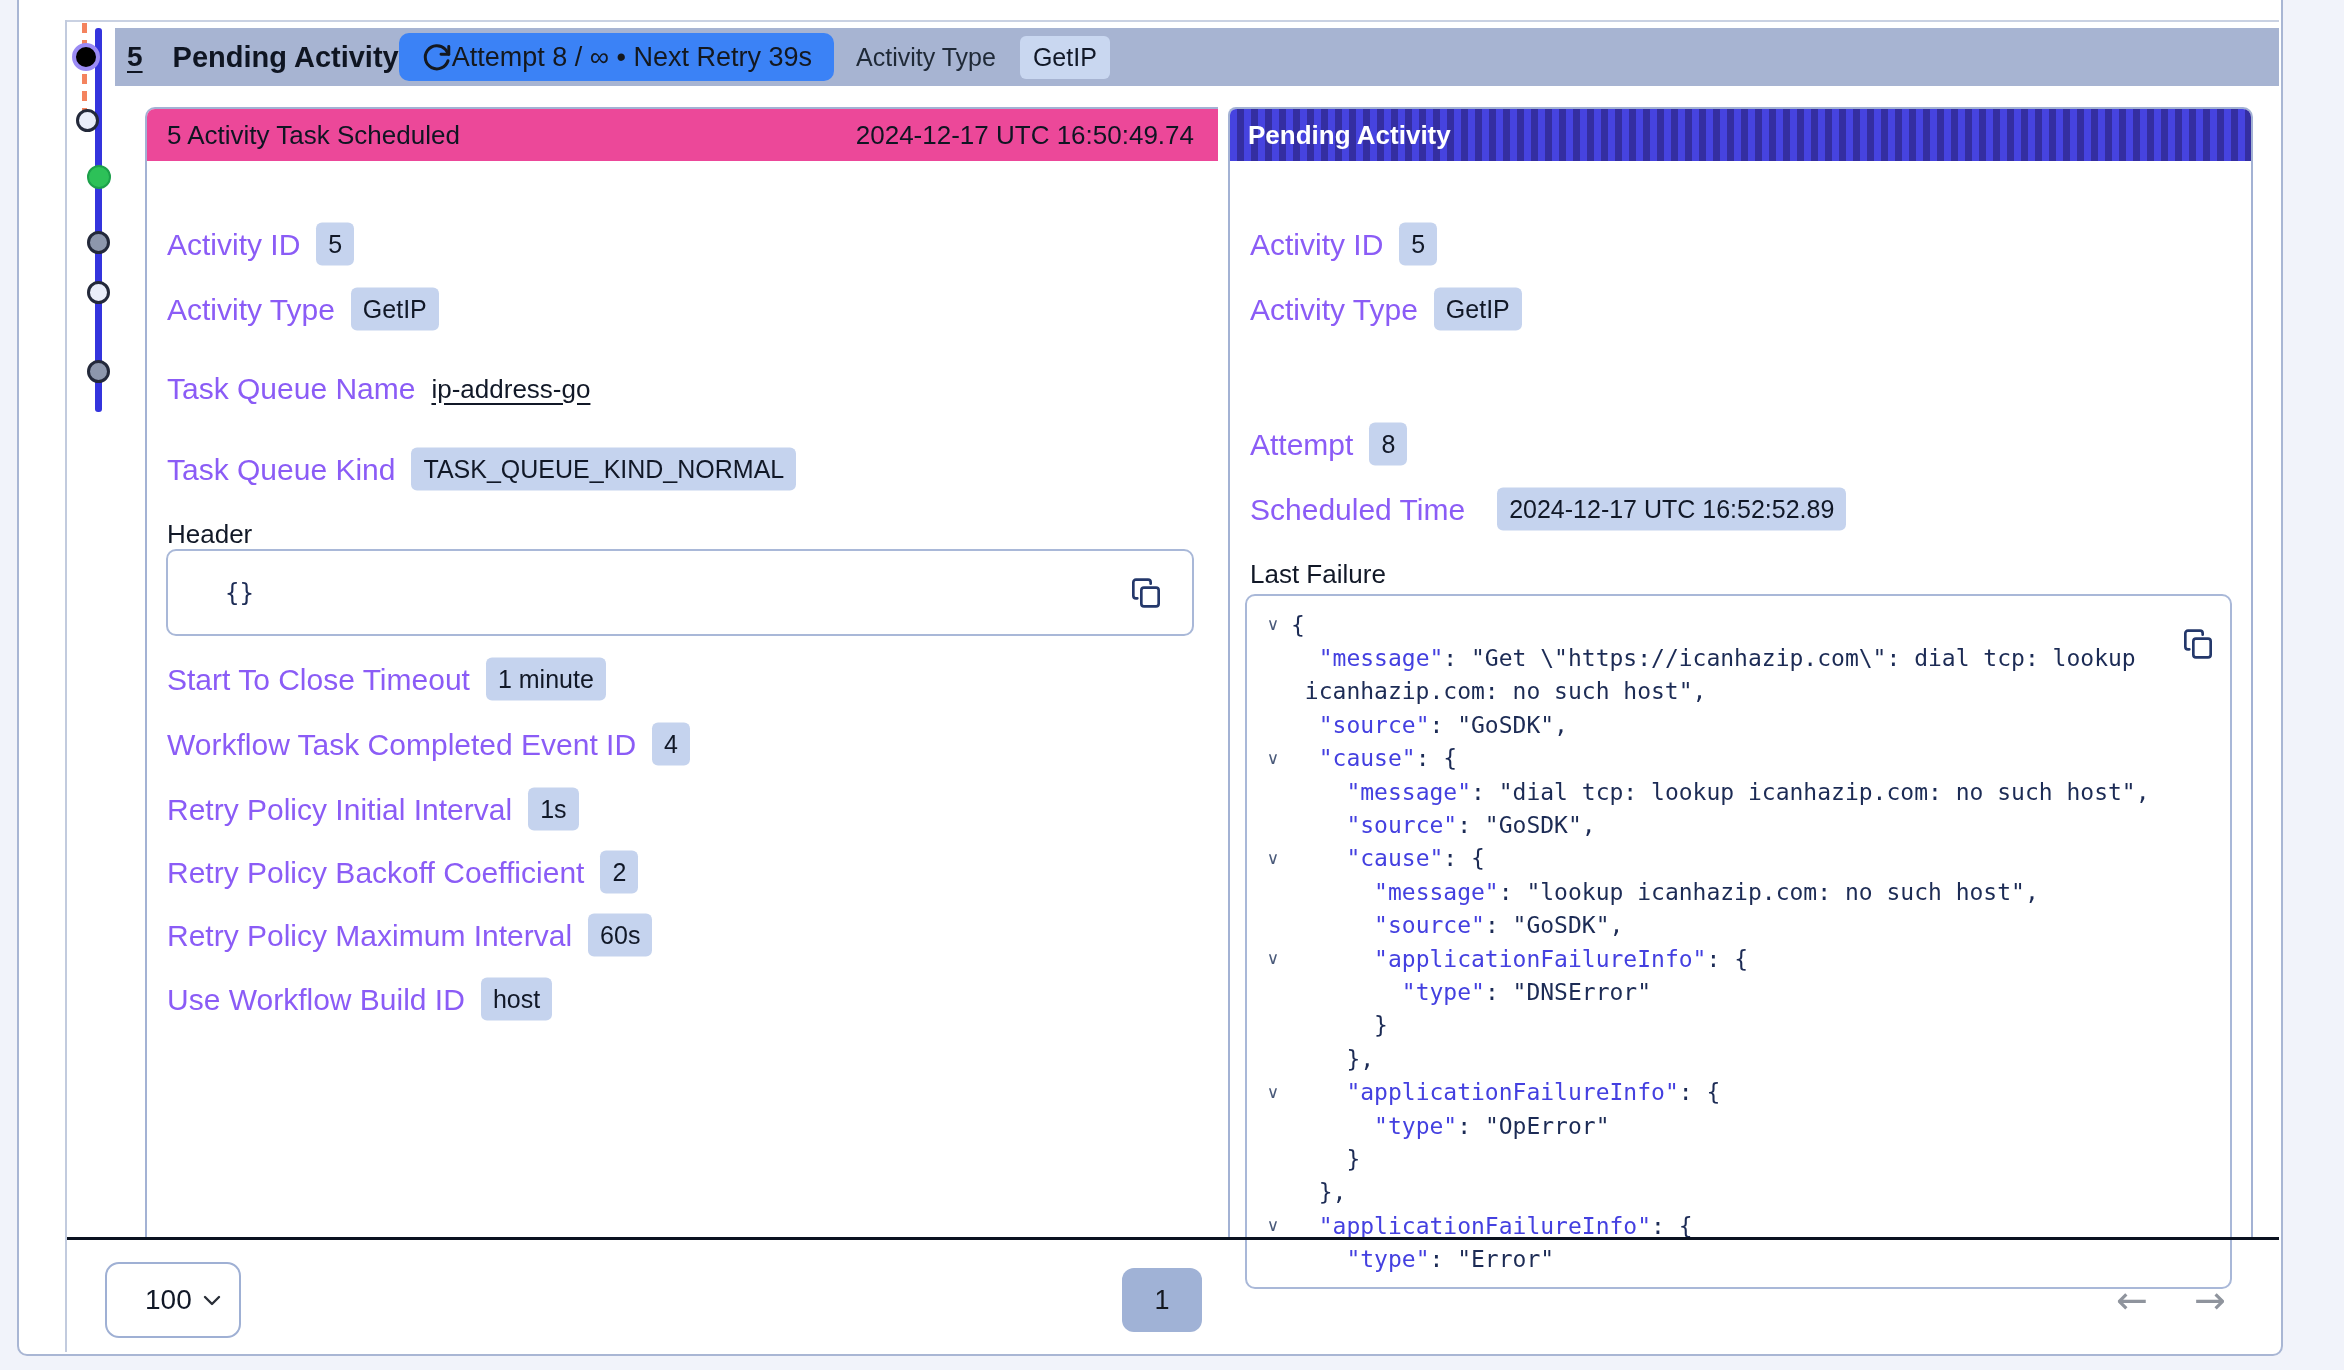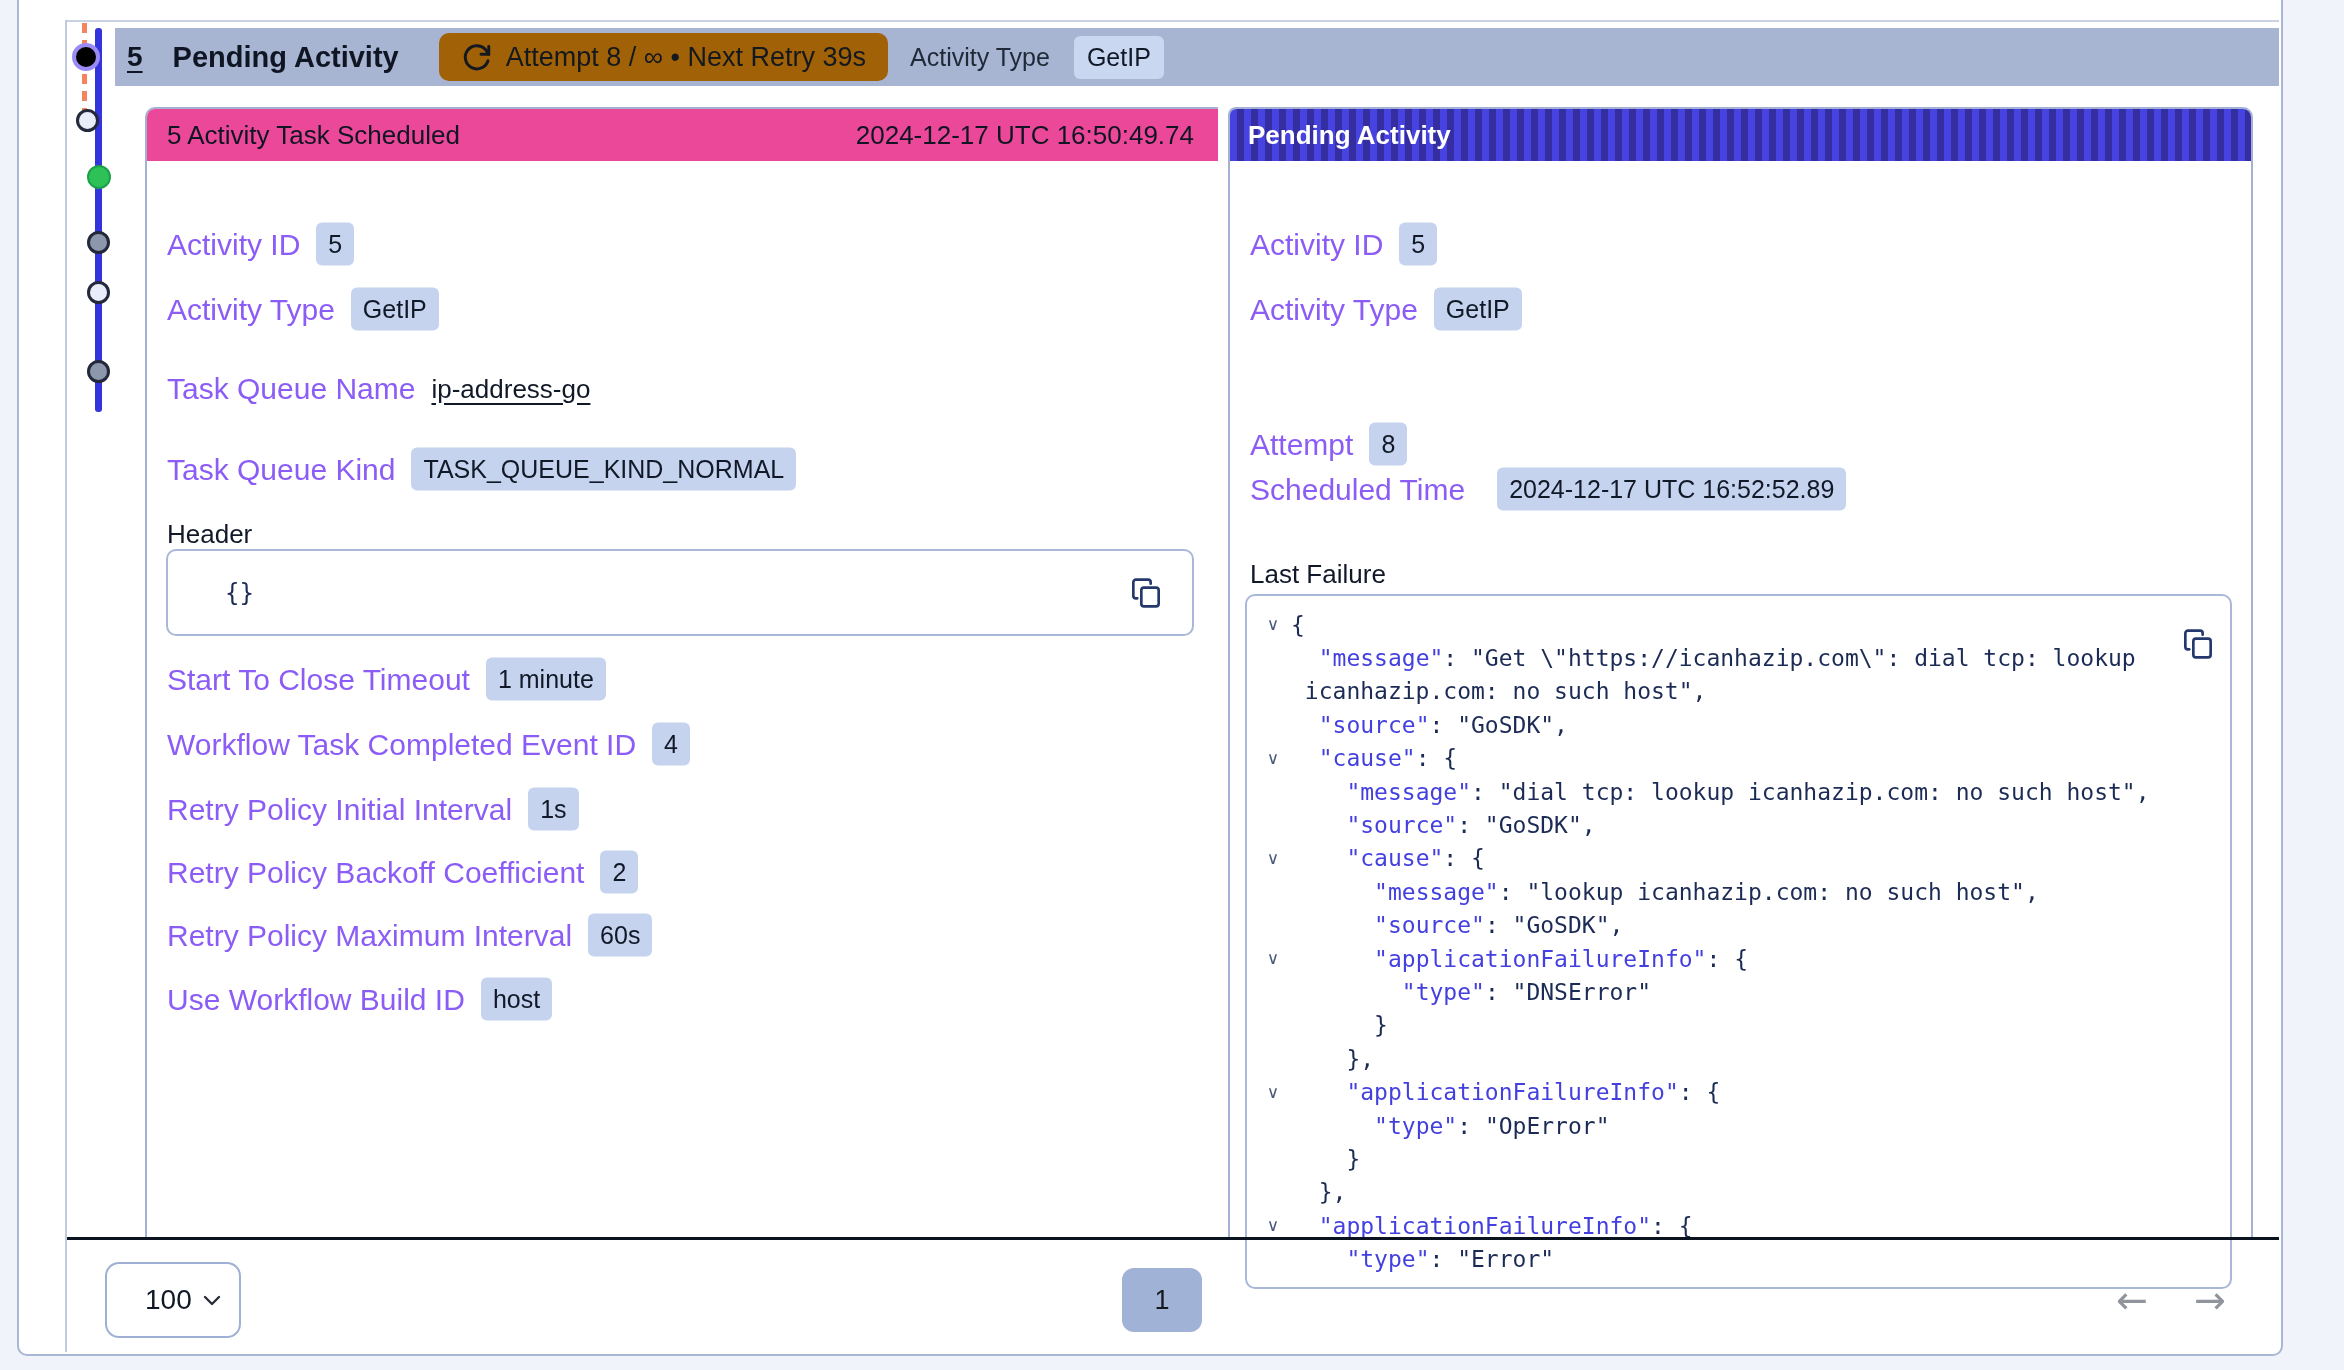--- a/index.html
+++ b/index.html
@@ -13,22 +13,22 @@
     border:2px solid #a9b6d4;border-radius:10px;}
   
   .inner-left{left:65px;top:20px;width:2px;height:1332px;background:#c2cbde;}
   .inner-top{left:65px;top:20px;width:2214px;height:2px;background:#c9d1e2;}
   
   .event-bar{left:115px;top:28px;width:2164px;height:58px;background:#a7b4d2;
     display:flex;align-items:center;}
   .event-id{margin-left:12px;font-size:28px;font-weight:600;color:#0f1522;
     text-decoration:underline;text-underline-offset:5px;}
   .event-title{margin-left:30px;font-size:29px;font-weight:700;color:#0f1522;}
-  .retry-badge{margin-left:40px;display:inline-flex;align-items:center;gap:14px;
-    background:#a16207;border-radius:10px;height:48px;padding:0 22px;font-size:27px;color:#14181f;}
+  .retry-badge{display:inline-flex;align-items:center;
+    background:#3b82f6;border-radius:10px;height:48px;padding:0 22px;font-size:27px;color:#14181f;}
   .atype-label{margin-left:22px;font-size:25px;color:#1f2937;}
   .atype-badge{margin-left:24px;background:#c9d7f0;border-radius:6px;
     padding:7px 13px;font-size:25px;color:#111827;}
   
   .dash-line{left:82px;top:23px;width:5px;height:98px;
     background:repeating-linear-gradient(180deg,#f4835e 0 10px,transparent 10px 17px);}
   .blue-line{left:95px;top:28px;width:7px;height:384px;background:#3434dd;border-radius:3px;}
   .dot{border-radius:50%;box-sizing:border-box;}
   .dot-current{left:72px;top:43px;width:28px;height:28px;background:#000;
     border:4px solid #9b8bf4;}
@@ -292,21 +292,21 @@
     <span class="field-label">Activity Type</span>
     <span class="field-value badge">GetIP</span>
   </div>
 
 
   <div class="field-row" style="top: 283px;">
     <span class="field-label">Attempt</span>
     <span class="field-value badge">8</span>
   </div>
 
-  <div class="field-row" style="top: 328px; gap: 32px;">
+  <div class="field-row" style="top: 348px; gap: 32px;">
     <span class="field-label">Scheduled Time</span>
     <span class="field-value badge">2024-12-17 UTC 16:52:52.89</span>
   </div>
 </div>
 </div>
 
 <div class="abs dark-line"></div>
 <div class="abs page-size-select">
   <span class="page-size-value">100</span>
   <span>

